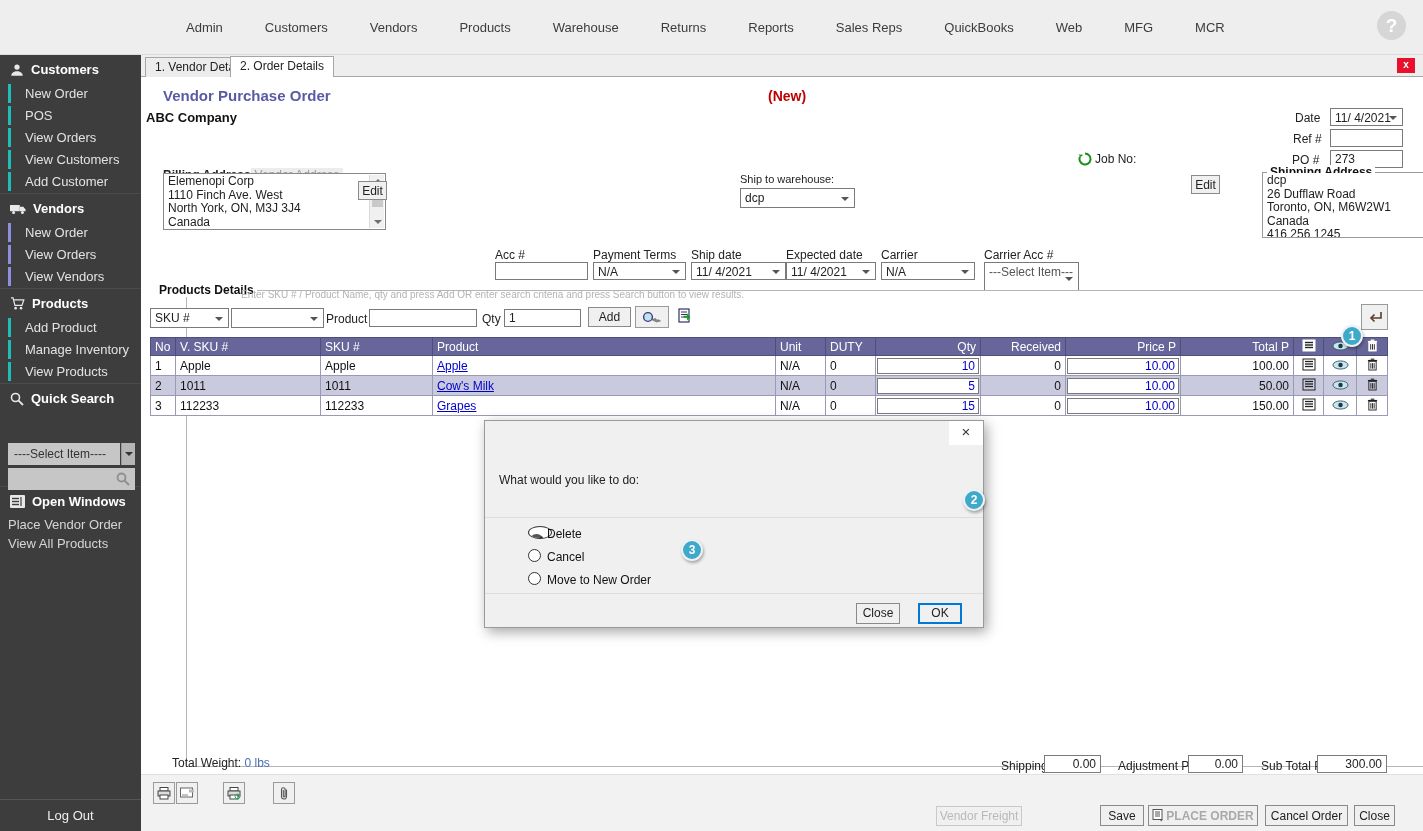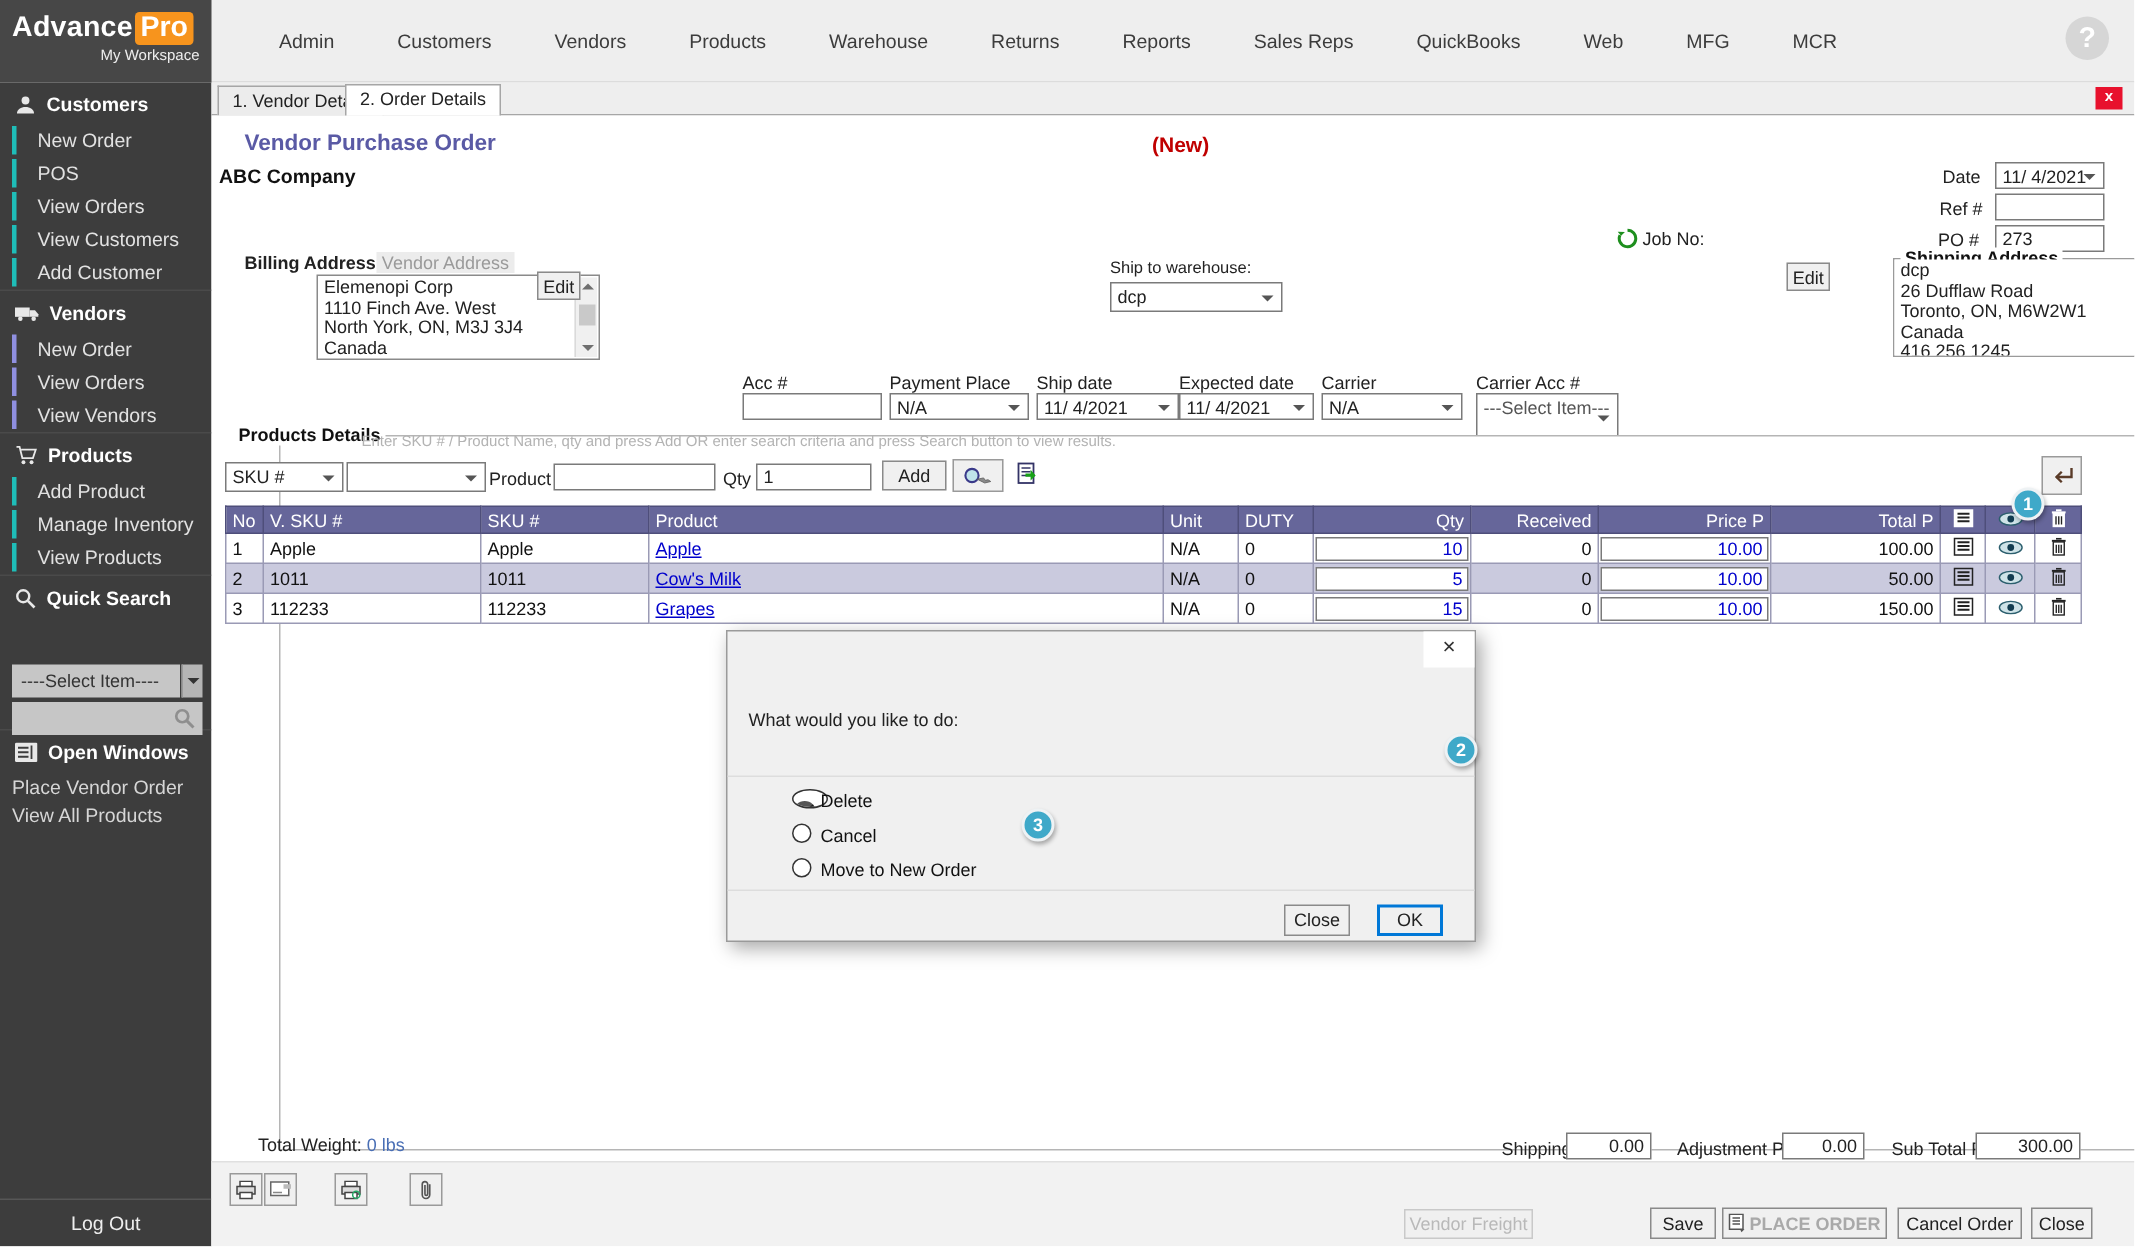--- a/index.html
+++ b/index.html
@@ -92,27 +92,20 @@
   .dlg-ok { border:2px solid #0078d7; line-height:17px; }
 
   .badge { position:absolute; width:22px; height:22px; border-radius:50%; background:#3fa9c9; color:#fff; font-size:12px; font-weight:bold; display:flex; align-items:center; justify-content:center; border:2px solid #eef2f4; box-shadow:1px 2px 3px rgba(0,0,0,.3); z-index:11; }
 </style>
 </head>
 <body>
 
 <div class="screen">
 
   <div class="topbar">
-    <div class="logo">
-      <div class="logo-line1">
-        <span class="logo-advance">Advance</span>
-          <span class="logo-pro">Pro</span>
-      </div>
-      <div class="logo-sub">My Workspace</div>
-    </div>
     <div class="mainnav">
       <span class="nav-item">Admin</span>
       <span class="nav-item">Customers</span>
       <span class="nav-item">Vendors</span>
       <span class="nav-item">Products</span>
       <span class="nav-item">Warehouse</span>
       <span class="nav-item">Returns</span>
       <span class="nav-item">Reports</span>
       <span class="nav-item">Sales Reps</span>
       <span class="nav-item">QuickBooks</span>
@@ -219,21 +212,21 @@
         </svg>
       <span class="fld-label" style="position:static;">Job No:</span>
     </div>
 
     <div class="fld-label" style="left:599px;top:96px;font-size:11px;">Ship to warehouse:</div>
     <div class="sel" style="left:599px;top:111px;width:115px;height:20px;line-height:19px;">dcp</div>
 
     <div class="abs" style="left:22px;top:91px;font-size:12px;">
       <span style="font-weight:bold;">Billing Address</span><span style="color:#9a9a9a;background:#ececec;padding:0 4px;">Vendor Address</span>
     </div>
-    <div class="addr-box" style="left:22px;top:106px;width:189px;height:57px;margin-left:48px;">
+    <div class="addr-box" style="left:22px;top:96px;width:223px;height:57px;">
       <div>Elemenopi Corp</div>
       <div>1110 Finch Ave. West</div>
       <div>North York, ON, M3J 3J4</div>
       <div>Canada</div>
       <div>1 888 8888 4</div>
       <div class="vscroll">
           <div class="vs-up"></div>
           <div class="vs-thumb"></div>
           <div class="vs-down"></div>
         </div>
@@ -252,21 +245,21 @@
         <div class="vscroll">
             <div class="vs-up"></div>
             <div class="vs-thumb"></div>
             <div class="vs-down"></div>
           </div>
       </div>
     </div>
 
     <div class="fld-label" style="left:354px;top:171px;">Acc #</div>
     <div class="tbox" style="left:354px;top:185px;width:93px;height:18px;"></div>
-    <div class="fld-label" style="left:452px;top:171px;">Payment Place</div>
+    <div class="fld-label" style="left:452px;top:171px;">Payment Terms</div>
     <div class="sel" style="left:452px;top:185px;width:93px;height:18px;">N/A</div>
     <div class="fld-label" style="left:550px;top:171px;">Ship date</div>
     <div class="sel" style="left:550px;top:185px;width:95px;height:18px;padding-right:14px;">11/ 4/2021</div>
     <div class="fld-label" style="left:645px;top:171px;">Expected date</div>
     <div class="sel" style="left:645px;top:185px;width:90px;height:18px;padding-right:14px;">11/ 4/2021</div>
     <div class="fld-label" style="left:740px;top:171px;">Carrier</div>
     <div class="sel" style="left:740px;top:185px;width:94px;height:18px;">N/A</div>
     <div class="fld-label" style="left:843px;top:171px;">Carrier Acc #</div>
     <div class="sel" style="left:843px;top:185px;width:95px;height:34px;color:#555;">---Select Item---</div>
 

